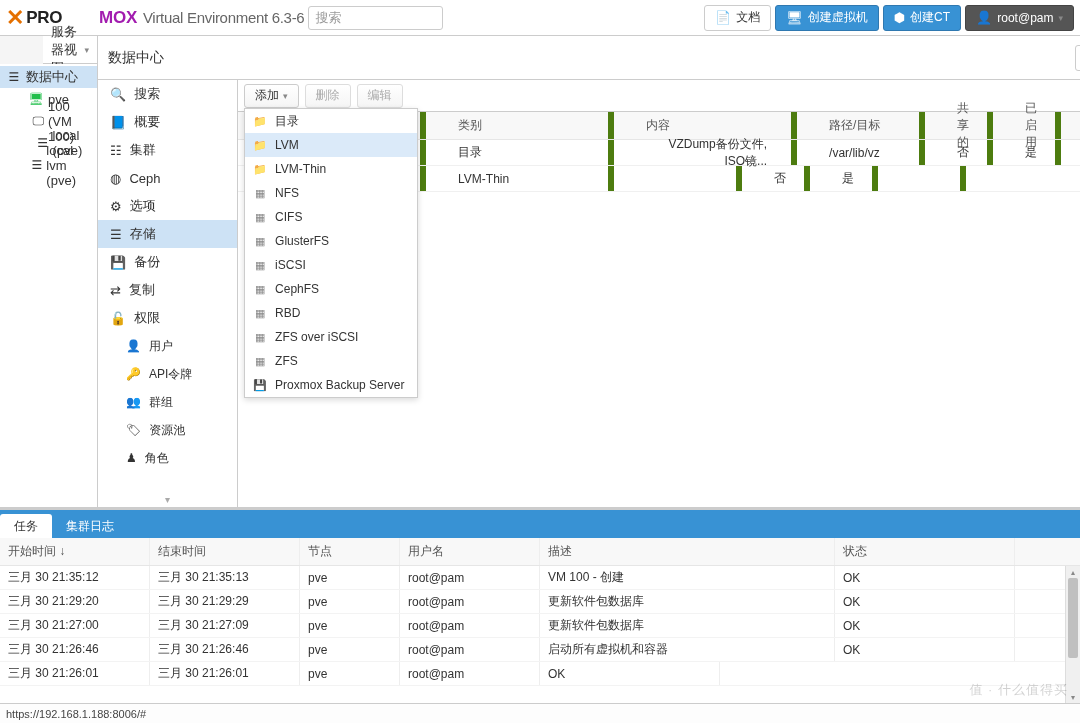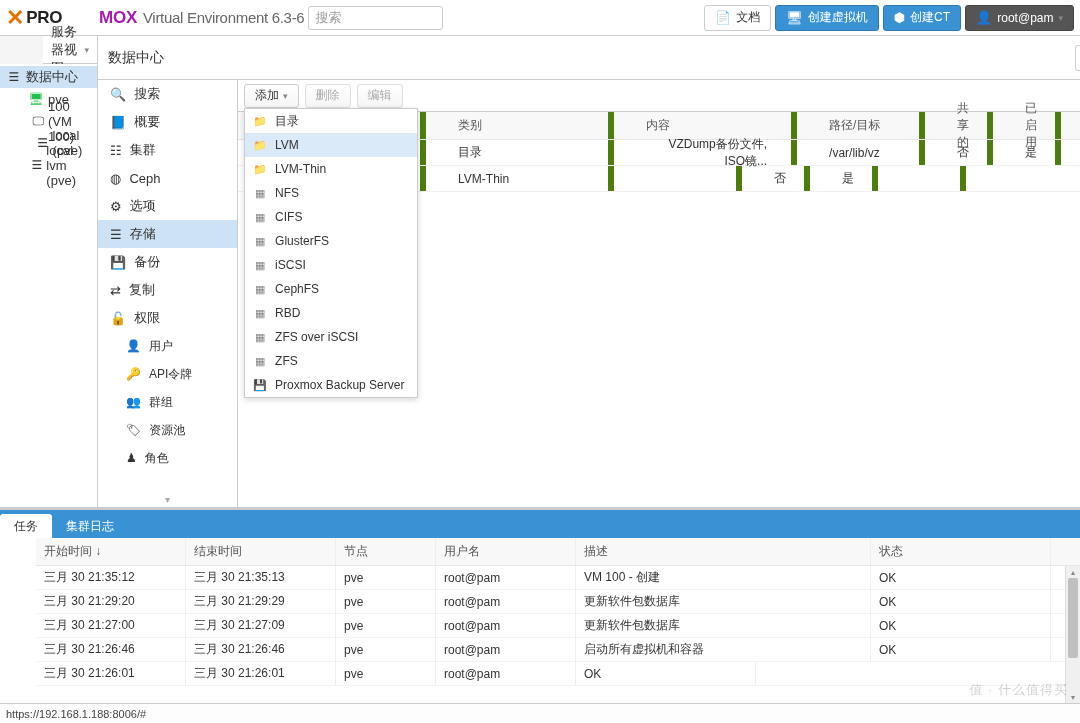--- a/index.html
+++ b/index.html
@@ -43,21 +43,21 @@
 .grid-row { height: 26px; display: flex; align-items: center; font-size: 12px; border-bottom: 1px solid #f0f0f0; }
 .c-id { width: 180px; } .c-type { width: 180px; } .c-content { width: 175px; text-align: right; } .c-path { width: 120px; } .c-shared { width: 60px; } .c-enabled { width: 60px; } .c-bw { width: 80px; }
 .dropdown { position: absolute; top: 28px; left: 6px; width: 174px; background: #fff; border: 1px solid #ccc; box-shadow: 0 2px 6px rgba(0,0,0,0.15); z-index: 100; }
 .dd-item { height: 24px; display: flex; align-items: center; gap: 8px; padding: 0 8px; cursor: pointer; font-size: 12px; }
 .dd-item.hover { background: #dbeaf9; }
 .dd-ico { width: 14px; height: 14px; color: #888; font-size: 11px; display: inline-flex; align-items: center; justify-content: center; }
 .bottom { border-top: 3px solid #ccc; height: 216px; display: flex; flex-direction: column; }
 .tablist { height: 28px; background: #3892d4; display: flex; align-items: flex-end; }
 .tab { height: 24px; padding: 4px 14px; color: #fff; display: flex; align-items: center; cursor: pointer; font-size: 12px; border-radius: 3px 3px 0 0; }
 .tab.active { background: #fff; color: #333; }
-.log-grid { flex: 1; overflow: hidden; position: relative; margin-left: 36px; }
+.log-grid { flex: 1; overflow: hidden; position: relative; }
 .log-head { height: 28px; border-bottom: 1px solid #e6e6e6; display: flex; align-items: center; font-size: 12px; color: #555; background: #f8f8f8; }
 .log-head > div, .log-row > div { padding: 0 8px; border-right: 1px solid #eee; height: 100%; display: flex; align-items: center; }
 .log-row { height: 24px; display: flex; align-items: center; font-size: 12px; border-bottom: 1px solid #f3f3f3; }
 .l-start { width: 150px; } .l-end { width: 150px; } .l-node { width: 100px; } .l-user { width: 140px; } .l-desc { width: 295px; } .l-status { width: 180px; }
 .statusbar { height: 20px; border-top: 1px solid #ccc; background: #fdfdfd; font-size: 11px; color: #444; display: flex; align-items: center; padding: 0 6px; }
 .scrollbar { position: absolute; right: 0; top: 28px; bottom: 0; width: 15px; background: #f0f0f0; border-left: 1px solid #ddd; }
 .scroll-thumb { position: absolute; left: 2px; right: 2px; top: 12px; height: 80px; background: #c0c0c0; border-radius: 2px; }
 .scroll-arrow { position: absolute; left: 0; right: 0; height: 12px; color: #888; font-size: 8px; display: flex; align-items: center; justify-content: center; }
 .watermark { position: absolute; right: 12px; bottom: 24px; font-size: 13px; color: rgba(0,0,0,0.18); font-weight: 400; letter-spacing: 1px; pointer-events: none; }
 .chevron { font-size: 9px; color: #888; }

